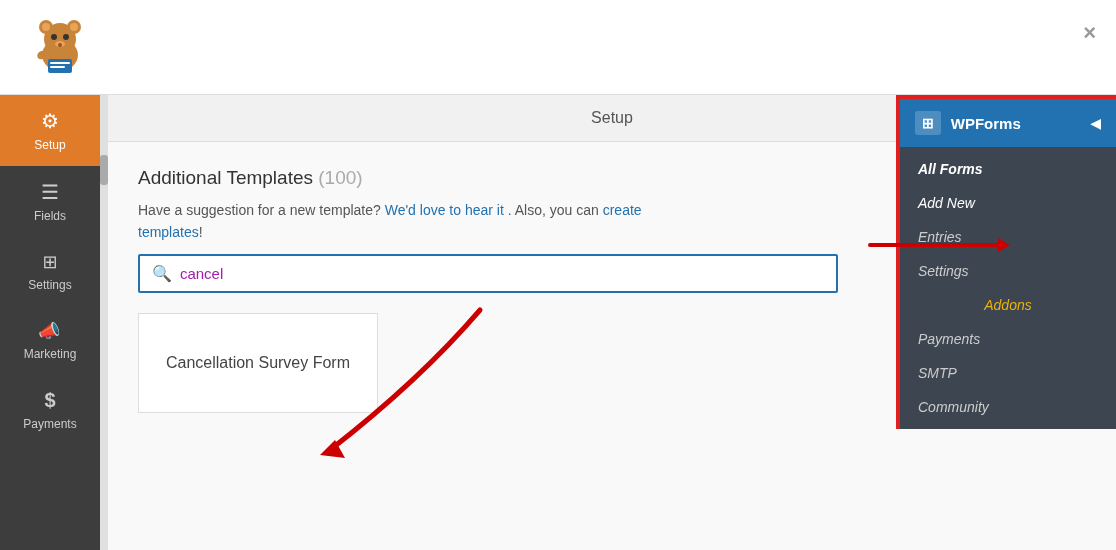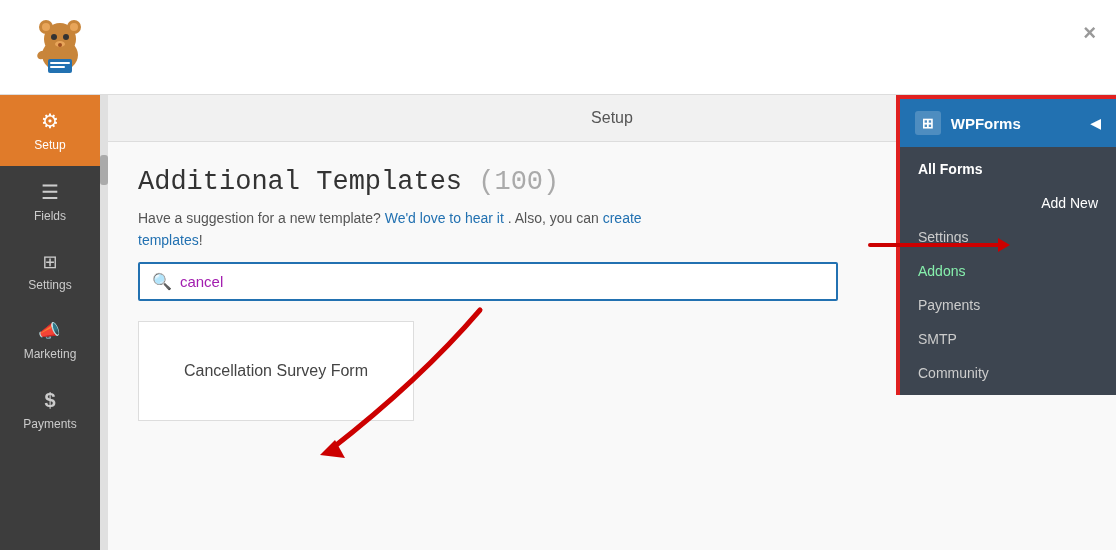--- a/index.html
+++ b/index.html
@@ -85,25 +85,24 @@
       color: #555;
     }
 
     .content-body {
       padding: 25px 30px;
       flex: 1;
       overflow-y: auto;
     }
 
     .page-title {
-      font-size: 27px;
+      font-size: 19px;
       font-weight: 400;
       color: #333;
       margin-bottom: 10px;
-      font-family: Liberation Mono, monospace;
     }
     .page-title .count {
       color: #aaa;
       font-weight: 300;
     }
 
     .suggestion-text {
       font-size: 14px;
       color: #555;
       margin-bottom: 10px;
@@ -132,21 +131,21 @@
     .search-box input {
       border: none;
       outline: none;
       font-size: 15px;
       color: #a21caf;
       width: 100%;
       background: transparent;
     }
 
     .template-card {
-      width: 276px;
+      width: 240px;
       min-height: 100px;
       background: #fff;
       border: 1px solid #ddd;
       padding: 20px;
       display: flex;
       align-items: center;
       justify-content: center;
     }
     .template-card-title {
       font-size: 16px;
@@ -196,20 +195,21 @@
 
     .wpforms-menu {
       list-style: none;
       padding: 5px 0;
     }
     .wpforms-menu li {
       padding: 9px 18px;
       color: #ccc;
       font-size: 14px;
       cursor: pointer;
+      font-style: italic;
     }
     .wpforms-menu li.active { color: #fff; font-weight: 600; }
     .wpforms-menu li.accent { color: #e07b2a; }
 
     
     .annotation-svg {
       position: absolute;
       pointer-events: none;
       z-index: 200;
     }
@@ -306,23 +306,24 @@
   <div class="wpforms-panel">
     <div class="wpforms-header">
       <div class="wpforms-header-left">
         <span class="wpforms-icon-box">⊞</span>
         <span>WPForms</span>
       </div>
       <span class="wpforms-chevron">◀</span>
     </div>
     <ul class="wpforms-menu">
       <li class="active">All Forms</li>
-      <li style="color:#fff; font-weight:500;text-align:right;">Add New</li>
+      <li style="color:#fff; font-weight:500;">Add New</li>
+      <li>Entries</li>
       <li>Settings</li>
-      <li class="accent" style="color:#86efac;">Addons</li>
+      <li class="accent" style="color:#eab308;text-align:center;">Addons</li>
       <li>Payments</li>
       <li>SMTP</li>
       <li>Community</li>
     </ul>
   </div>
 
 </div>
 
 <svg class="annotation-svg" style="left:0; top:0; width:1116px; height:550px; pointer-events:none;">
 

